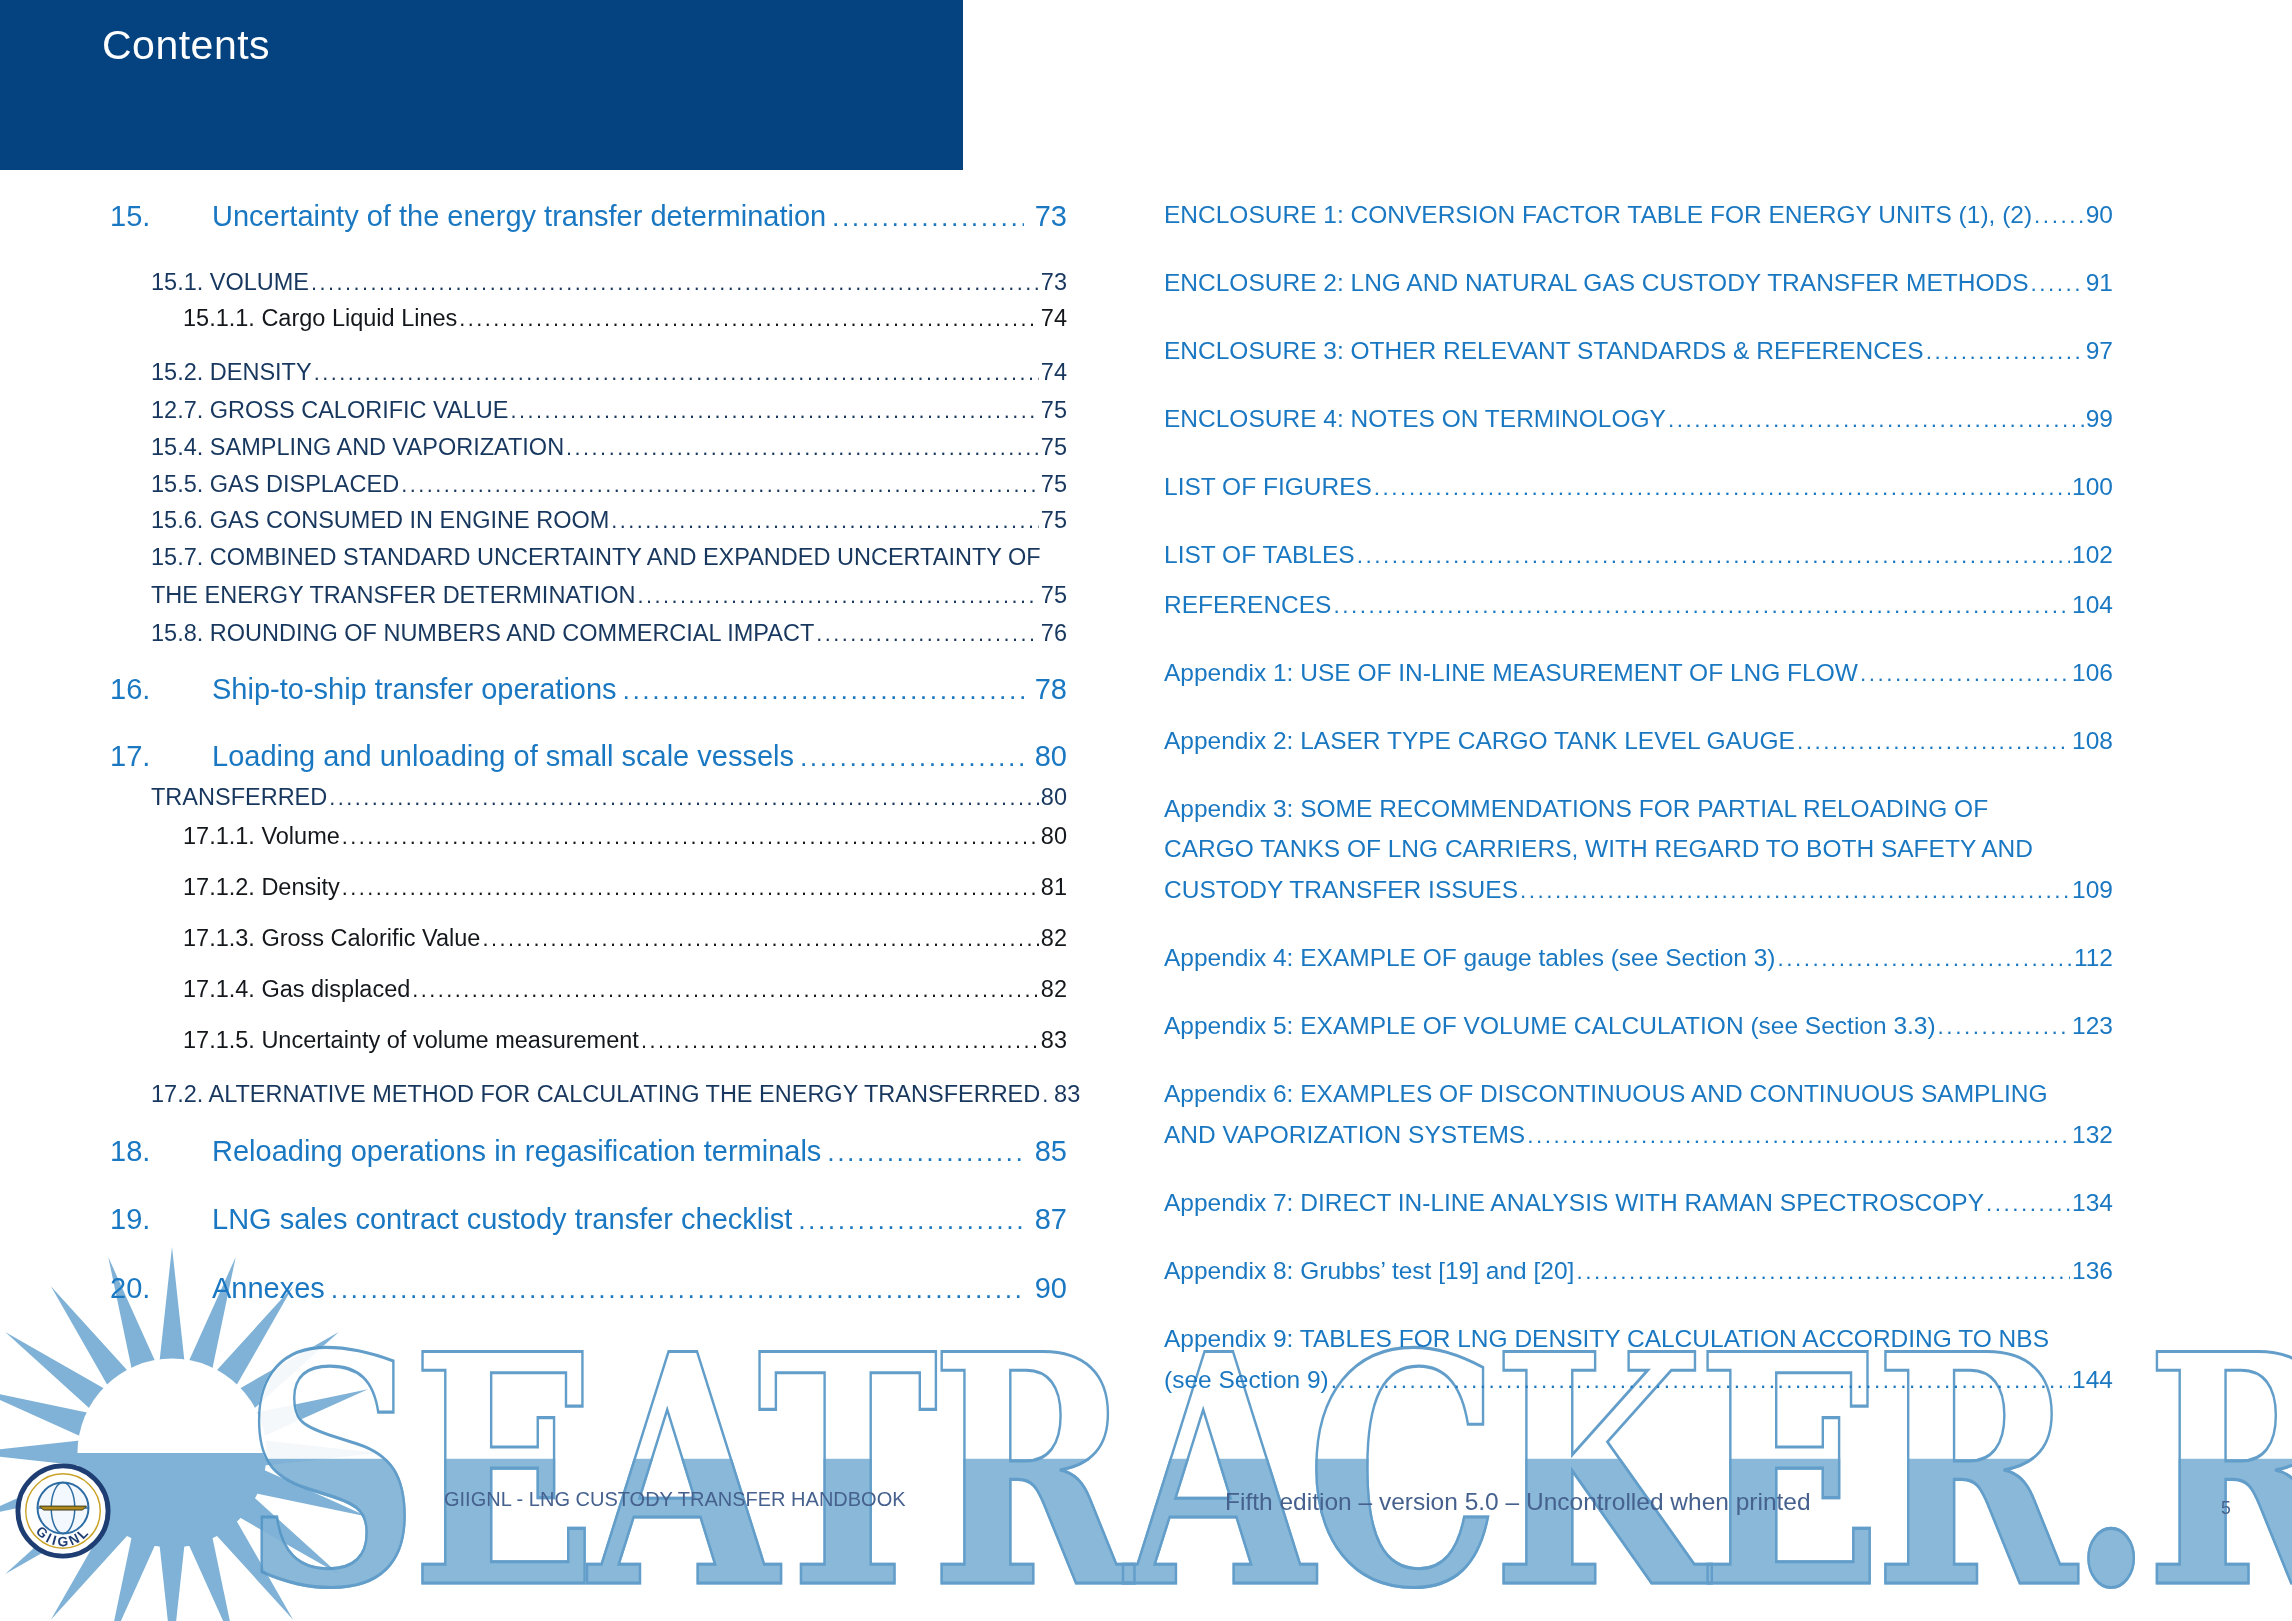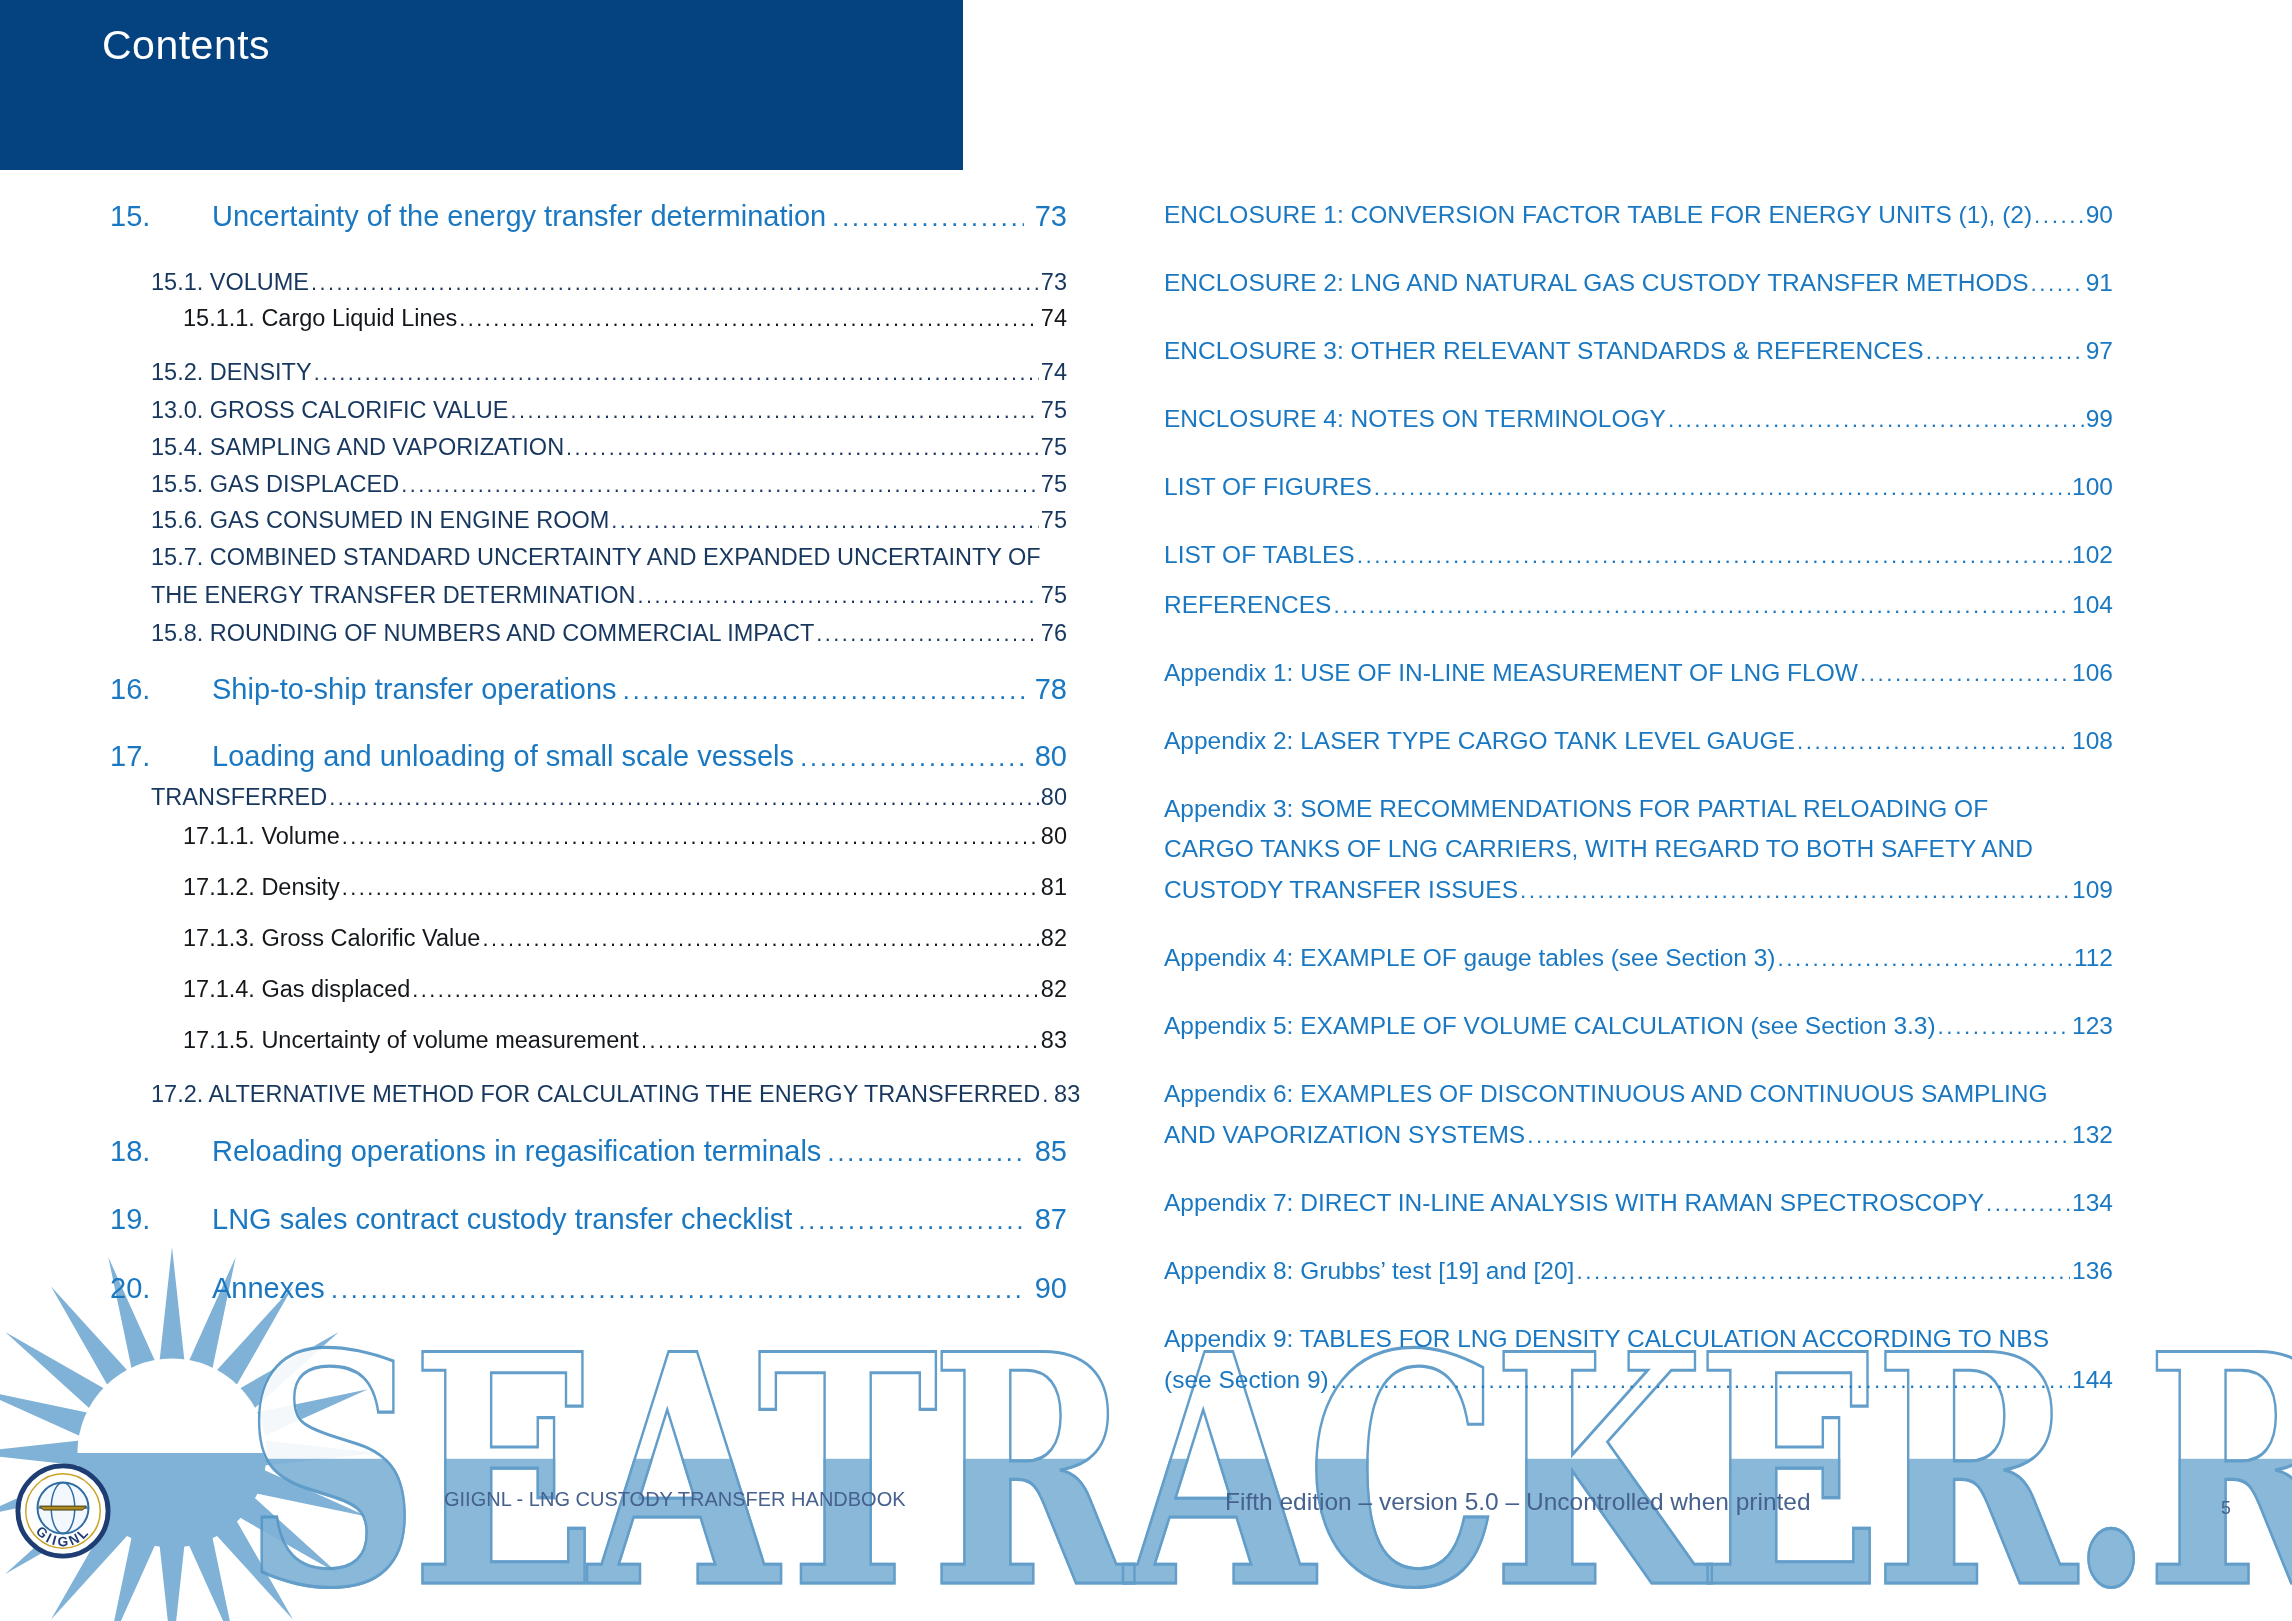--- a/index.html
+++ b/index.html
@@ -106,21 +106,21 @@
     <span class="txt">15.1.1. Cargo Liquid Lines</span>
     <span class="leader"></span>
     <span class="page">74</span>
   </div>
   <div class="row l2" style="margin-top:23.5px">
     <span class="txt">15.2. DENSITY</span>
     <span class="leader"></span>
     <span class="page">74</span>
   </div>
   <div class="row l2" style="margin-top:6.9px">
-    <span class="txt">13.0. GROSS CALORIFIC VALUE</span>
+    <span class="txt">12.7. GROSS CALORIFIC VALUE</span>
     <span class="leader"></span>
     <span class="page">75</span>
   </div>
   <div class="row l2" style="margin-top:5.9px">
     <span class="txt">15.4. SAMPLING AND VAPORIZATION</span>
     <span class="leader"></span>
     <span class="page">75</span>
   </div>
   <div class="row l2" style="margin-top:5.9px">
     <span class="txt">15.5. GAS DISPLACED</span>

